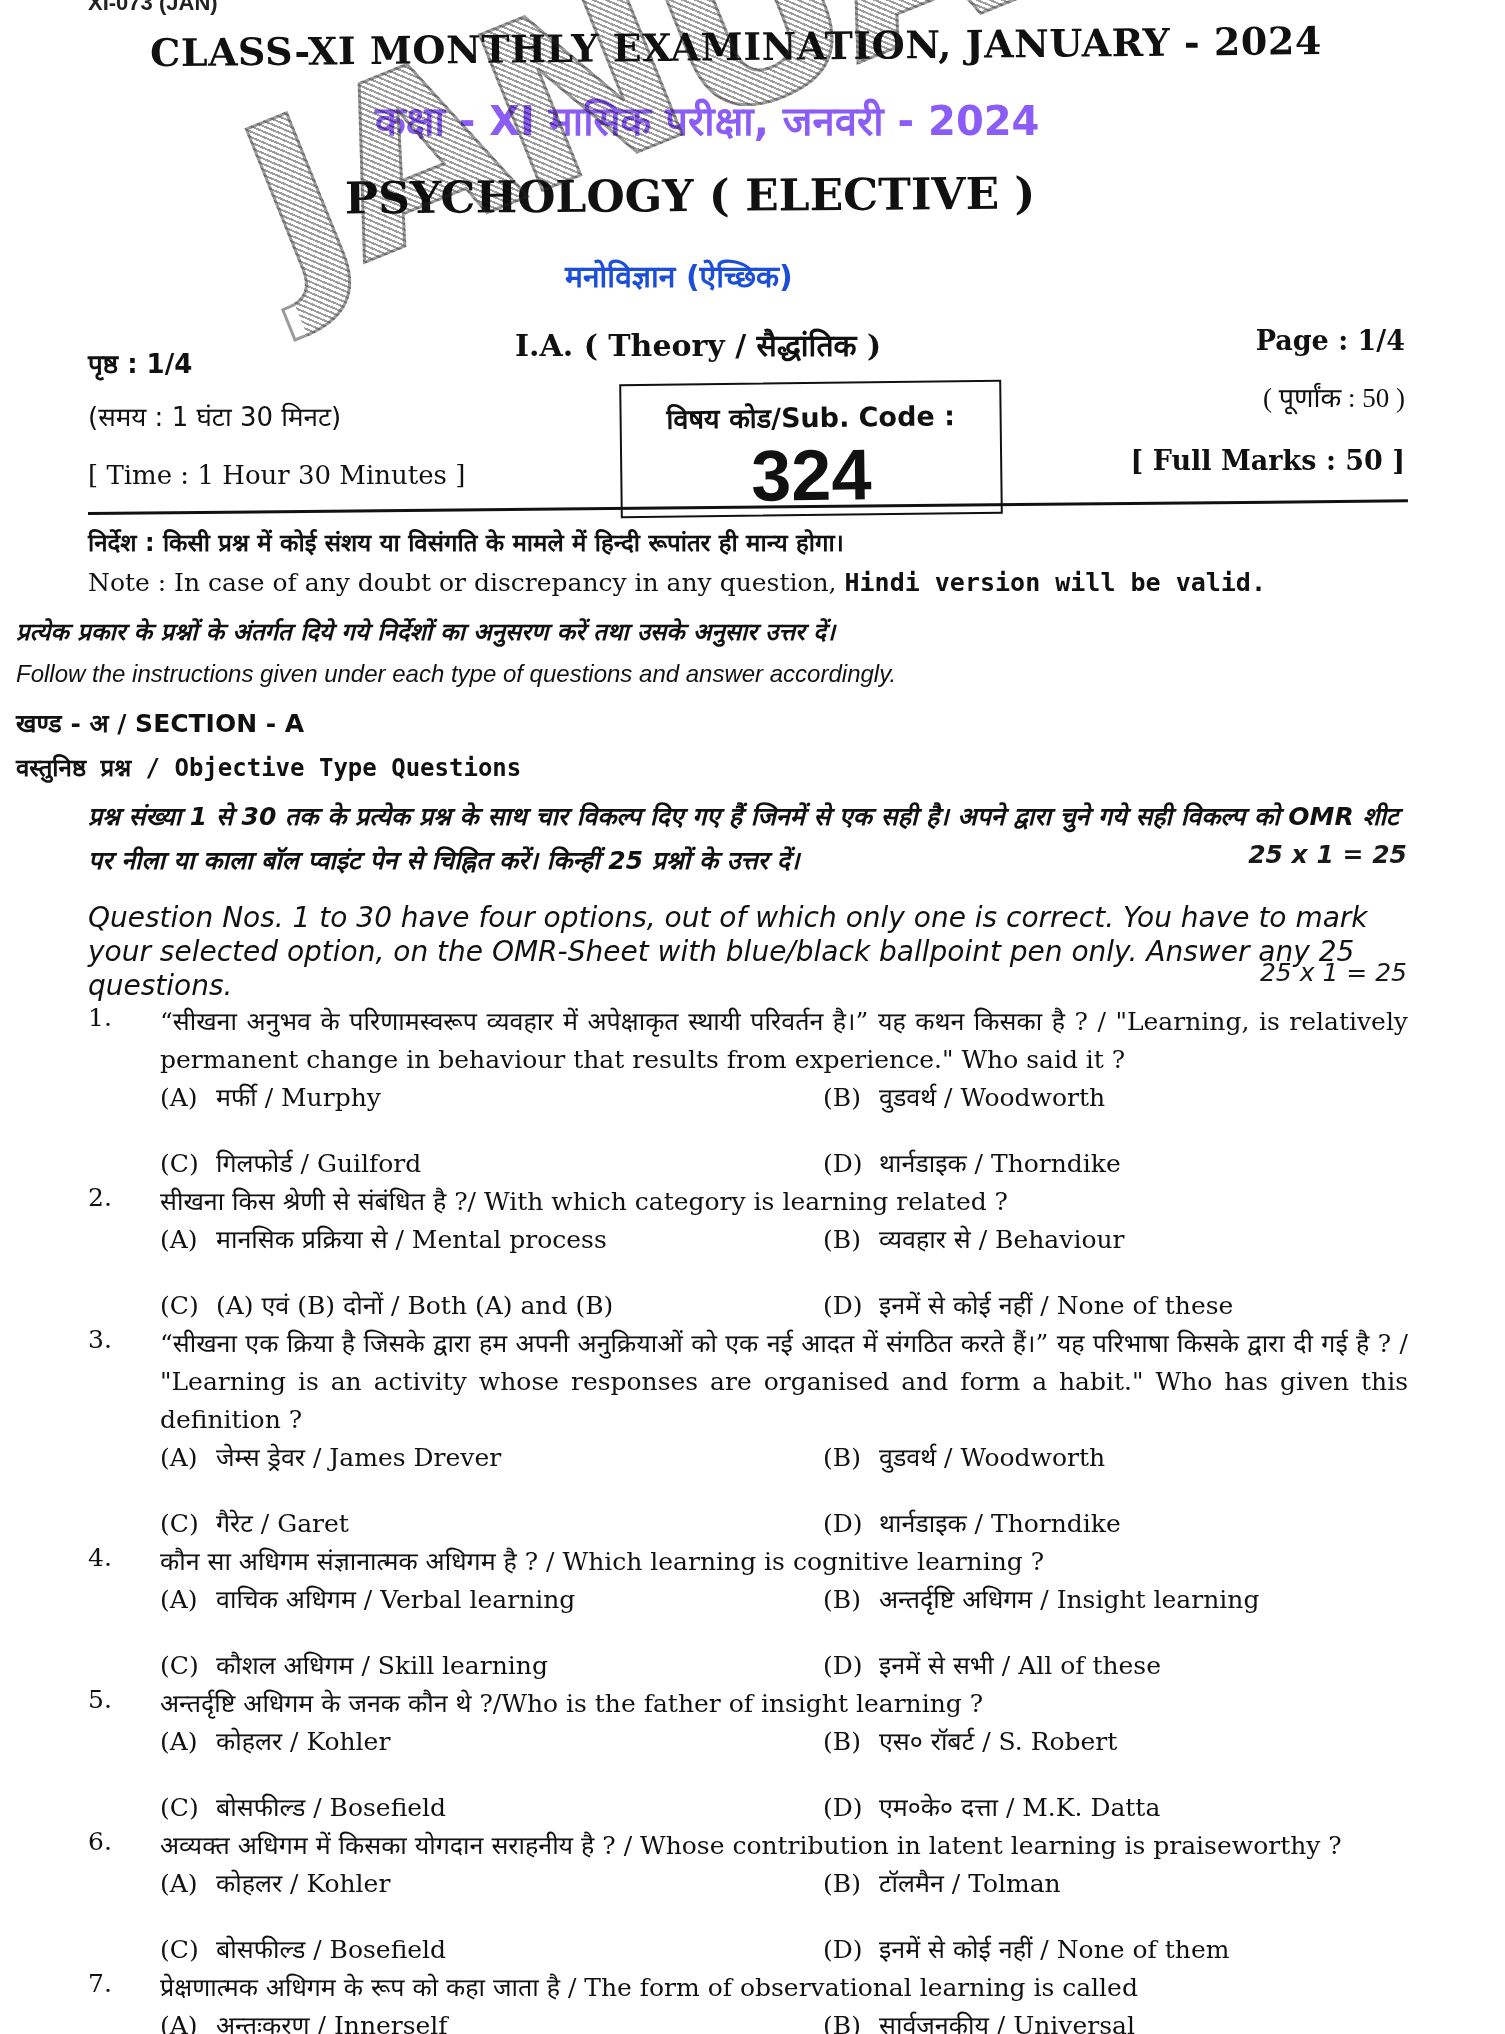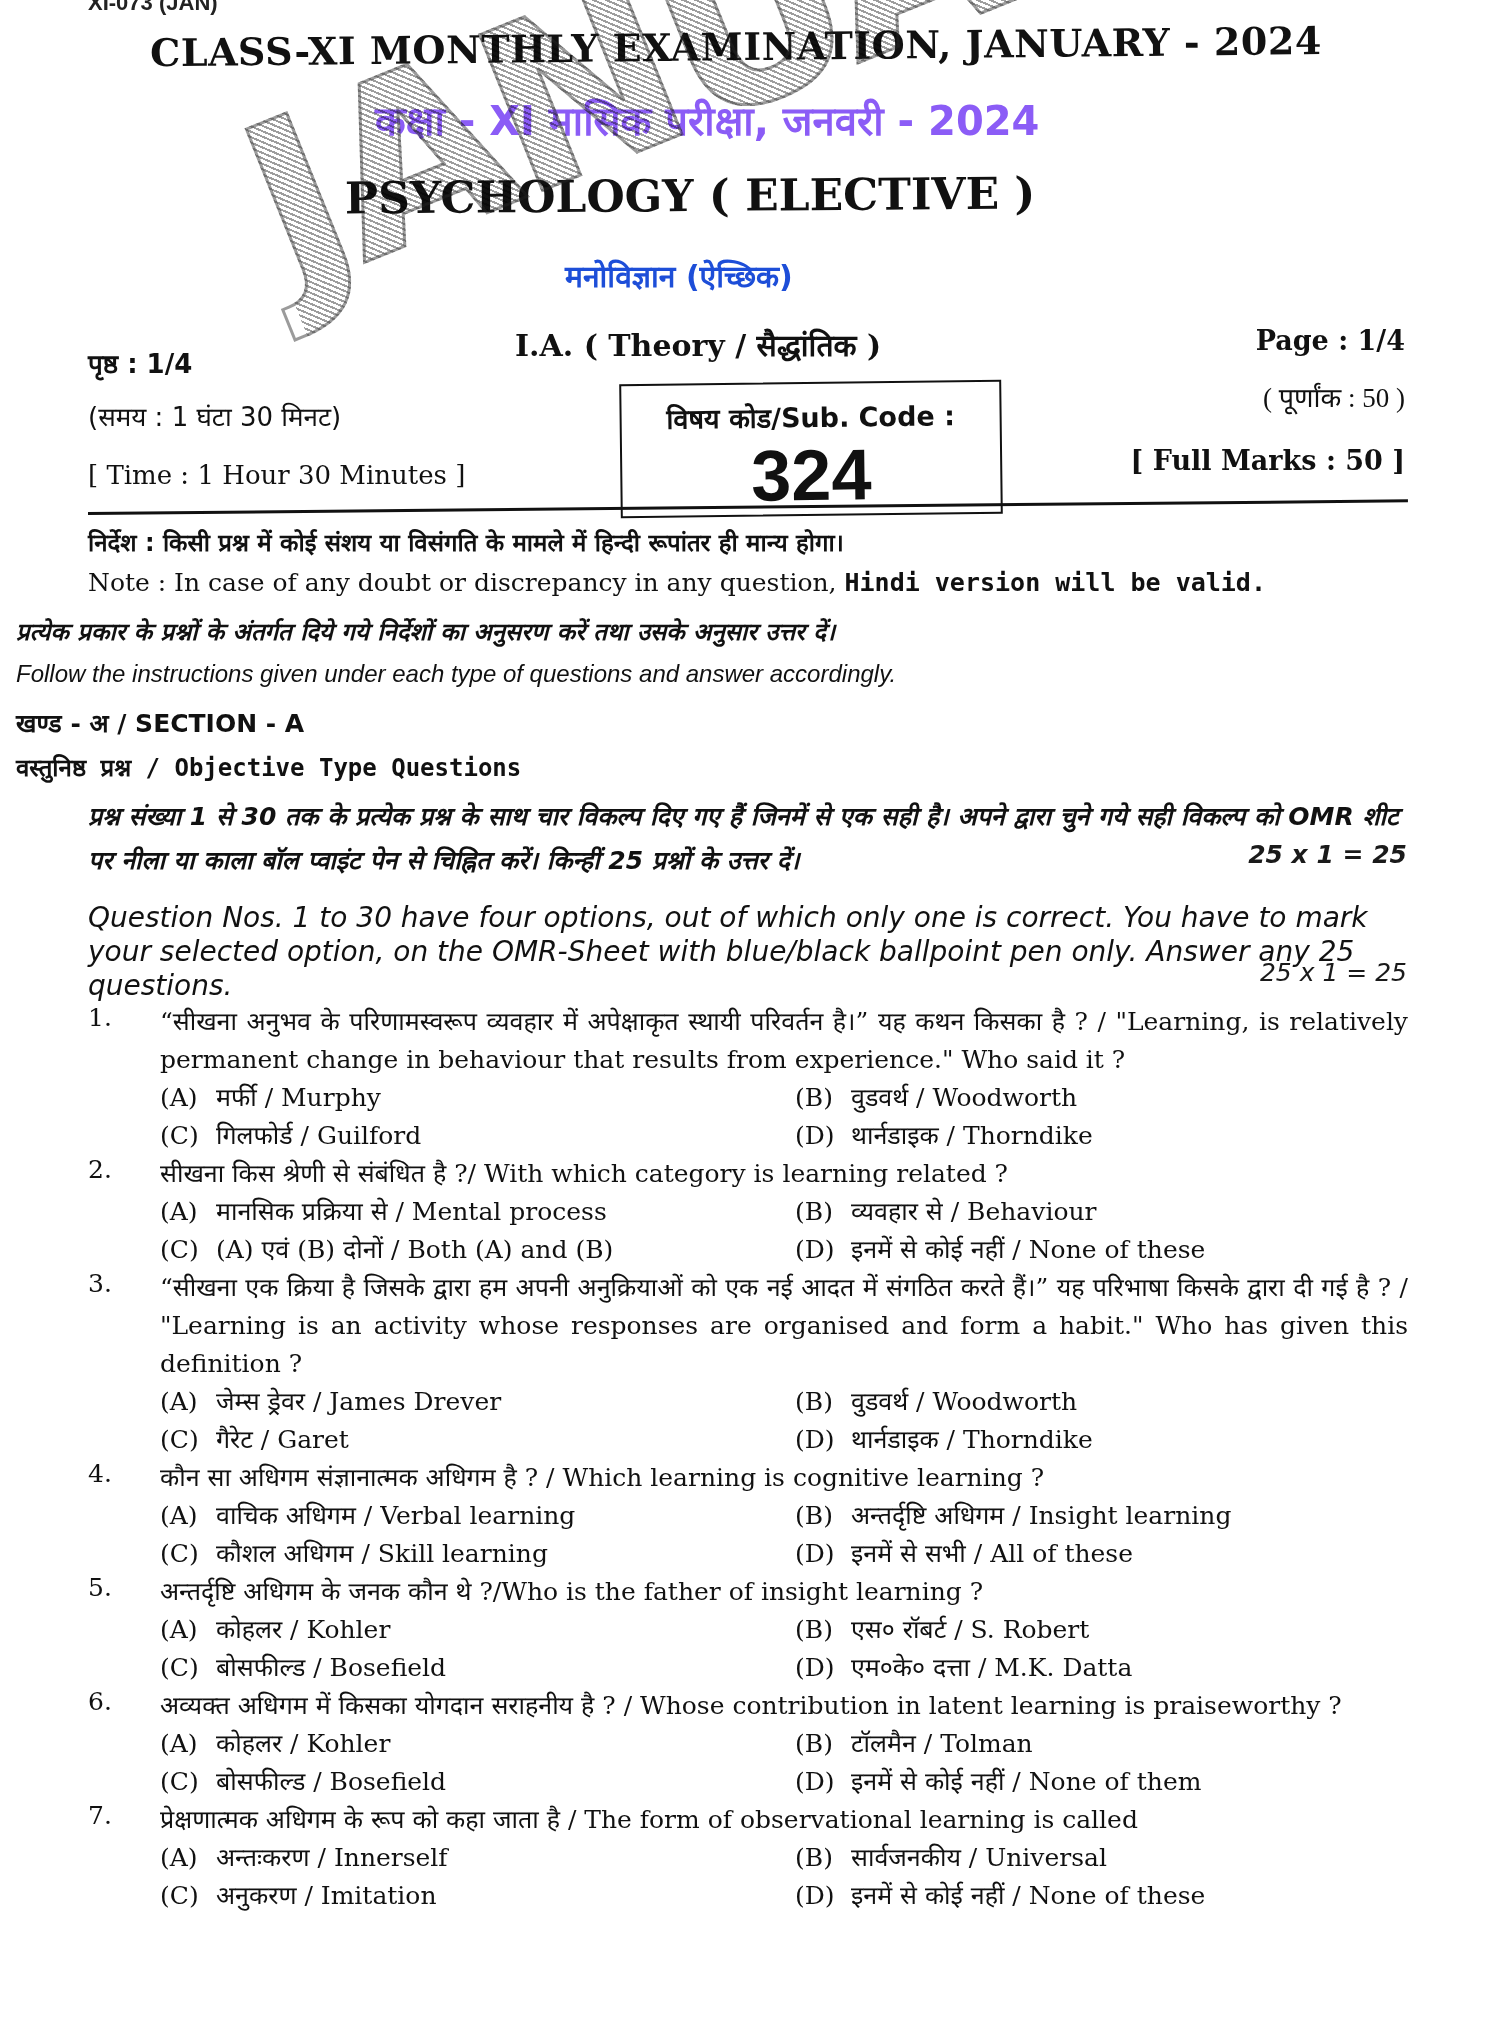--- a/index.html
+++ b/index.html
@@ -64,21 +64,21 @@
             font-family:"DejaVu Sans",sans-serif; line-height:34px; color:#111;margin-top:8px; }
   .marks-r { position:absolute; right:98px; font-style:italic; font-size:25px; font-family:"DejaVu Sans",sans-serif; }
   .mr1 { top:840px; font-weight:bold; }
   .mr2 { top:958px; }
 
   .qlist { position:absolute; left:88px; top:1003px; width:1320px;
            font-family:"DejaVu Serif","Liberation Serif",serif; font-size:25px; color:#111; }
   .q { position:relative; margin-bottom:0; }
   .qnum { position:absolute; left:0; top:0; width:70px; }
   .qtext { margin-left:72px; line-height:38px; text-align:justify; }
-  .opts { margin-left:72px; display:grid; grid-template-columns: 635px 1fr; }
+  .opts { margin-left:72px; display:grid; grid-template-columns: 635px 1fr; gap: 28px; }
   .opt { height:38px; line-height:38px; white-space:nowrap; }
   .olbl { display:inline-block; width:56px; }
 </style>
 </head>
 <body>
 
 <div class="page">
 
   <div class="code-top">XI-073 (JAN)</div>
 

